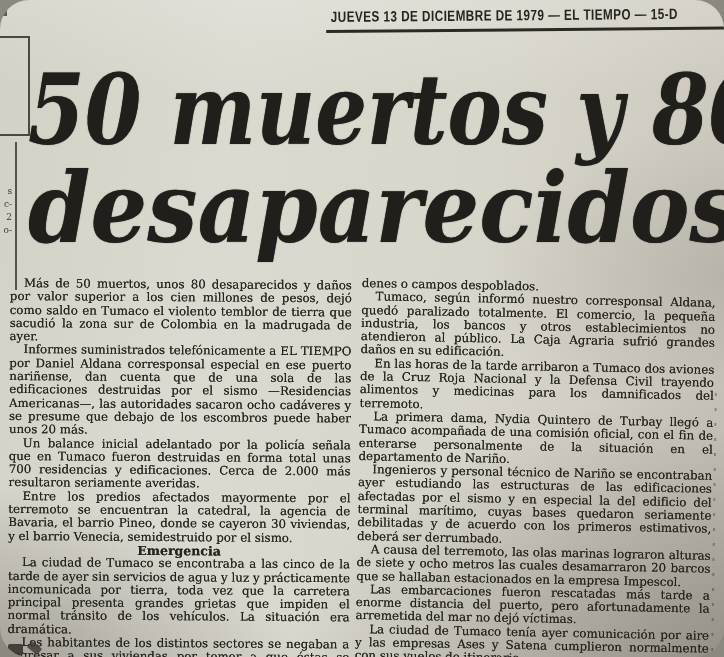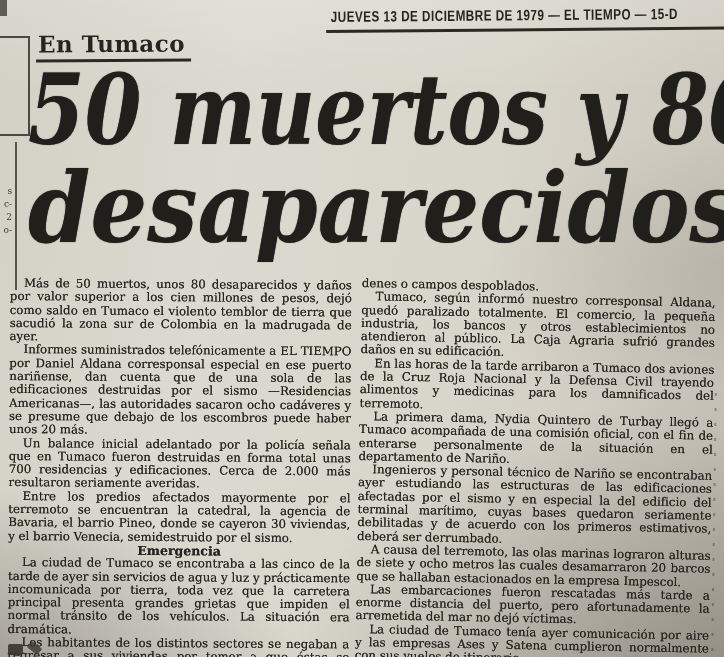--- a/index.html
+++ b/index.html
@@ -9,20 +9,21 @@
     width:724px;height:657px;
     overflow:hidden;
     font-family:"DejaVu Serif",serif;
     background:
       linear-gradient(180deg, rgba(255,255,255,0.16), rgba(255,255,255,0) 14%),
       radial-gradient(130% 95% at 106% 108%, rgba(40,36,28,0.40), rgba(40,36,28,0) 52%),
       radial-gradient(115% 80% at -10% 112%, rgba(40,36,28,0.45), rgba(40,36,28,0) 48%),
       radial-gradient(55% 38% at 101% 42%, rgba(58,53,43,0.14), rgba(58,53,43,0) 62%),
       linear-gradient(100deg,#d3d0c5 0%, #dcd9d0 30%, #d8d5ca 62%, #c8c4b9 100%);
     color:#26241f;
+    border-radius:29px;
   }
   
   .masthead-wrap{position:absolute;left:326px;top:6px;width:400px;transform:rotate(-0.5deg);transform-origin:left top;}
   .masthead{
     font-family:"Liberation Sans",sans-serif;font-weight:bold;
     font-size:15px;letter-spacing:0.6px;color:#26241f;white-space:nowrap;
     transform:scaleX(0.78);transform-origin:left top;
     padding:2px 0 5px 6px;
   }
   .masthead-rule{height:3px;background:#2b2922;width:400px;}
@@ -65,21 +66,20 @@
 
 <div class="paper">
 
   <div class="corner-mark"></div>
 
   <div class="masthead-wrap">
     <div class="masthead">JUEVES 13 DE DICIEMBRE DE 1979 — EL TIEMPO — 15-D</div>
     <div class="masthead-rule"></div>
   </div>
 
-  <div class="kicker">En Tumaco</div>
 
   <div class="box-fragment"></div>
   <div class="adj-rule"></div>
   <div class="fragments">
     <div>s</div>
     <div>c-</div>
     <div>2</div>
     <div>o-</div>
   </div>
 

